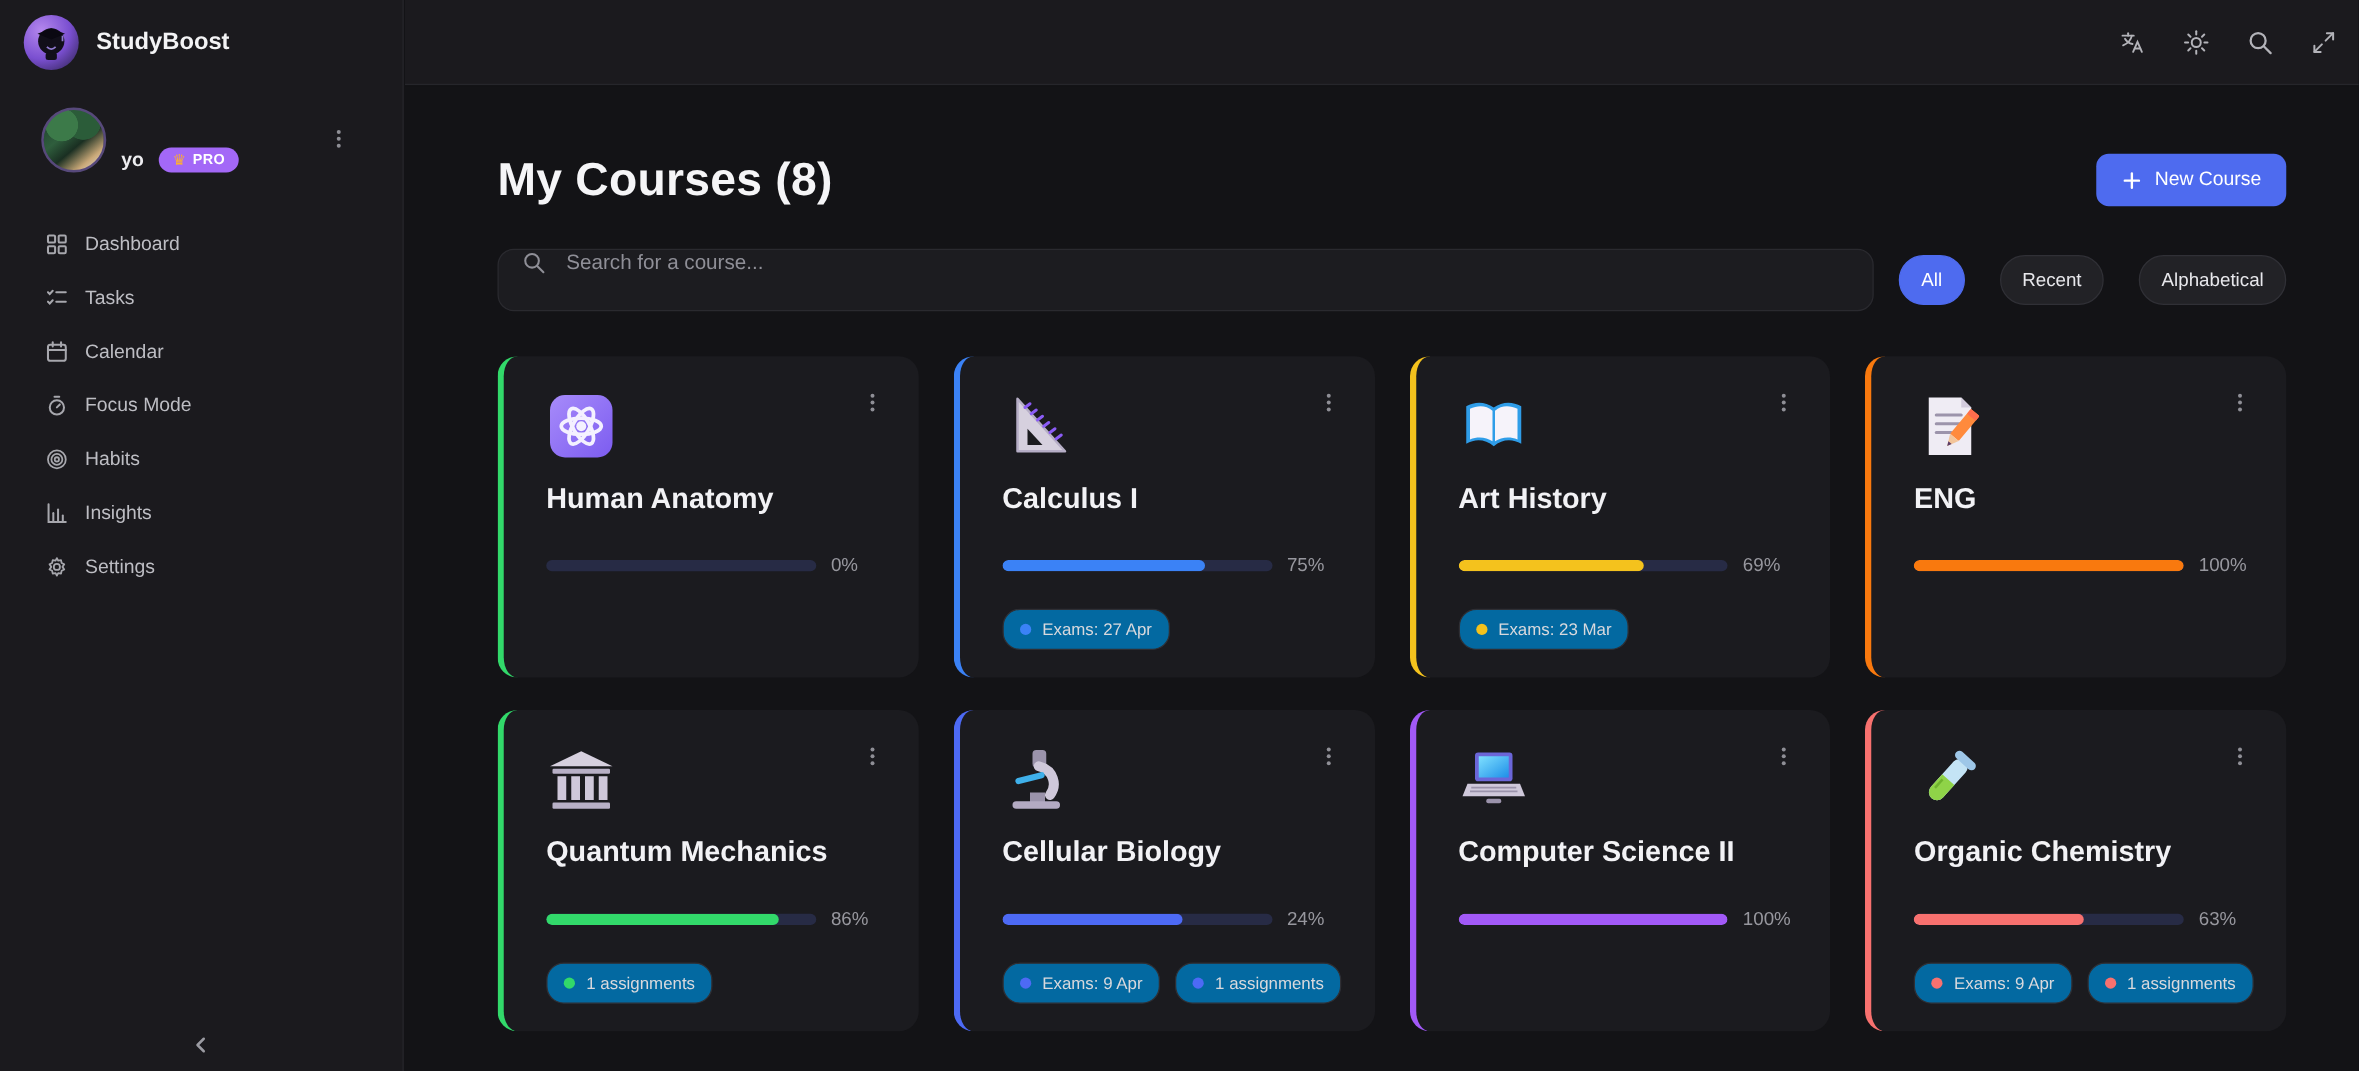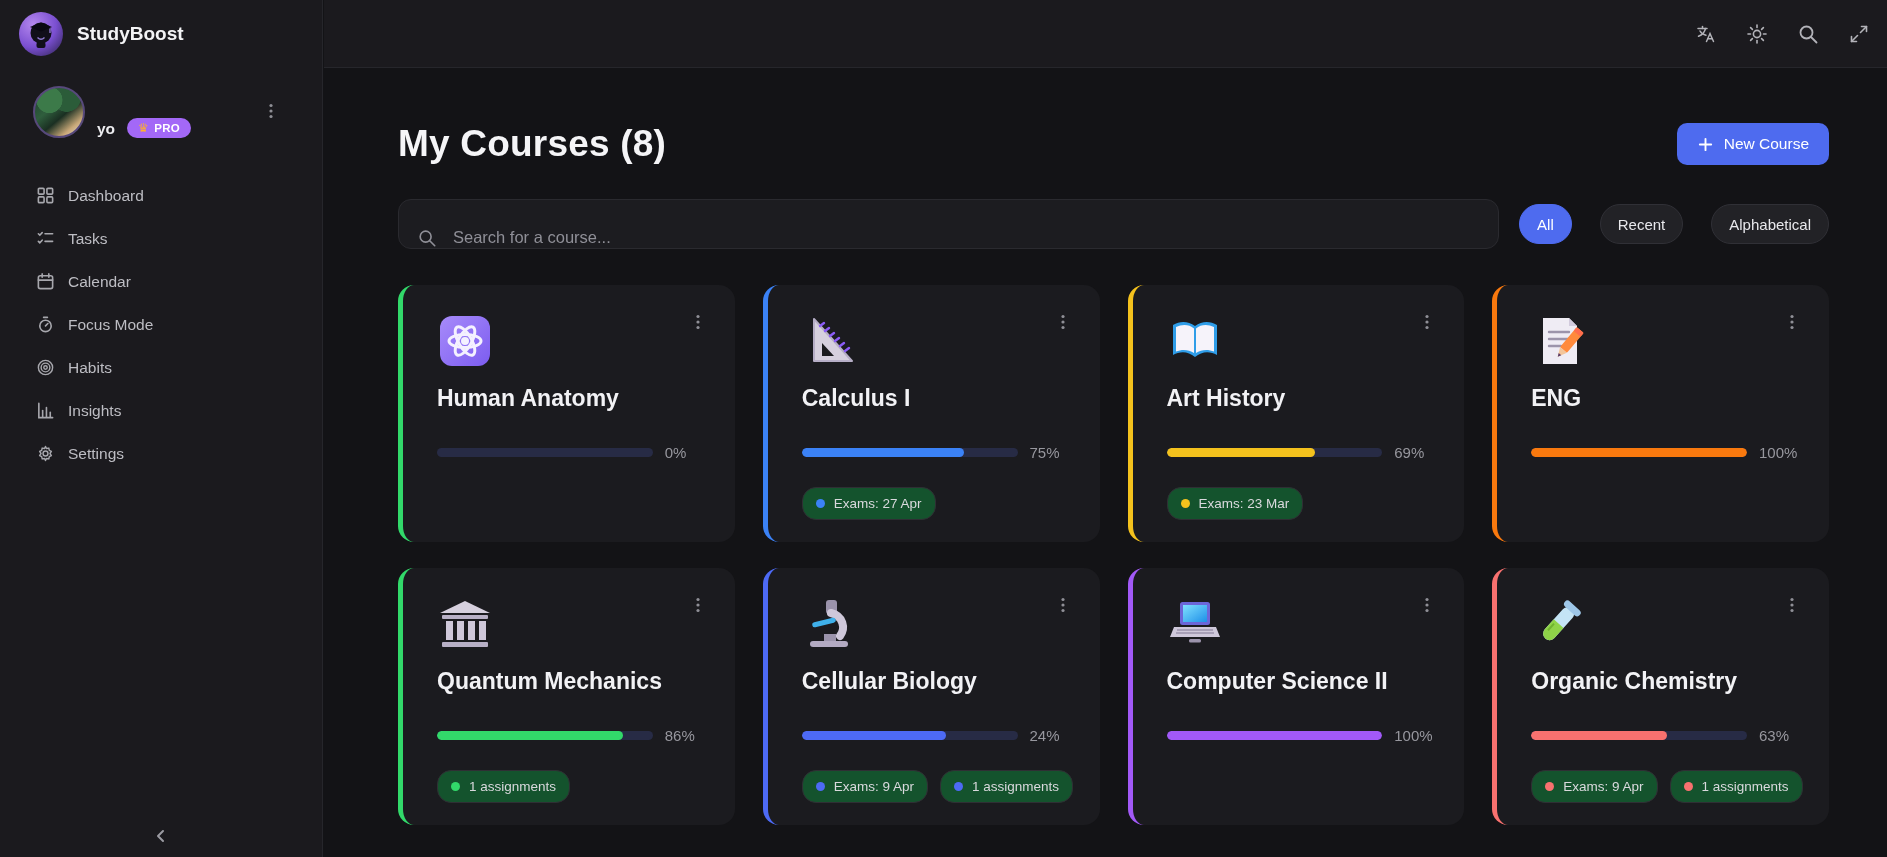--- a/index.html
+++ b/index.html
@@ -49,21 +49,21 @@
   .tb-icon svg{width:22px;height:22px}
   
   .main{position:absolute;left:324px;top:69px;right:0;bottom:0;background:#131316;
     padding:54px 58px 0 74px;box-sizing:border-box;overflow:hidden}
   .title-row{display:flex;justify-content:space-between;align-items:center}
   .page-title{font-size:37px;font-weight:700;color:#f5f5f7;margin:0;letter-spacing:.2px}
   .btn-primary{display:inline-flex;align-items:center;gap:10px;background:var(--primary,#4e6bef);
     border:none;border-radius:10px;height:42px;padding:0 20px;color:#fff;font-size:15.5px;cursor:pointer}
   .btn-primary svg{width:17px;height:17px}
   .search-row{display:flex;align-items:center;margin-top:34px;gap:20px}
-  .search-box{flex:1;display:flex;align-items:flex-end;height:50px;background:#1c1c20;
+  .search-box{flex:1;display:flex;align-items:flex-start;height:50px;background:#1c1c20;
     border:1px solid #2a2a2f;border-radius:13px;padding:0 18px;gap:14px;color:#8f8f97;box-sizing:border-box}
   .search-box svg{width:20px;height:20px;flex:none}
   .search-box input{flex:1;background:transparent;border:none;outline:none;font-size:16.5px;
     color:#e6e6ea;font-family:inherit}
   .search-box input::placeholder{color:#8f8f97}
   .filters{display:flex;gap:28px}
   .pill{height:40px;border-radius:20px;padding:0 17px;background:#222226;border:1px solid #303036;
     color:#e8e8ec;font-size:15px;cursor:pointer;font-family:inherit}
   .pill.pill-active{background:var(--primary,#4e6bef);border-color:var(--primary,#4e6bef);color:#fff}
   
@@ -72,21 +72,21 @@
     border-left:5px solid var(--accent,#888);box-sizing:border-box;padding:28px 24px 28px 34px;cursor:pointer}
   .card-icon{display:block;width:56px;height:56px}
   .card-icon svg{width:56px;height:56px;display:block}
   .kebab{position:absolute;top:24px;right:24px;background:none;border:none;cursor:pointer;padding:4px;display:flex}
   .card-title{margin:16px 0 0;font-size:23px;font-weight:700;color:#f2f2f5;white-space:nowrap}
   .progress-row{display:flex;align-items:center;gap:12px;margin-top:32px}
   .track{flex:1;height:9px;border-radius:5px;background:var(--track,#272b45);overflow:hidden}
   .fill{height:100%;border-radius:5px;background:var(--accent,#888)}
   .pct{width:46px;font-size:15px;color:#97979e;flex:none}
   .badges{position:absolute;left:34px;bottom:22px;display:flex;gap:12px}
-  .badge{display:inline-flex;align-items:center;gap:9px;background:#14532d;border:1px solid #2f2f34;
+  .badge{display:inline-flex;align-items:center;gap:9px;background:#0369a1;border:1px solid #2f2f34;
     border-radius:14px;padding:8px 13px;font-size:13.5px;color:#d9d9dd;white-space:nowrap}
   .dot{width:9px;height:9px;border-radius:50%;background:var(--accent,#888);flex:none}
 </style>
 </head>
 <body>
 
 <div class="app">
 
   <aside class="sidebar">
     <div class="brand-row">

